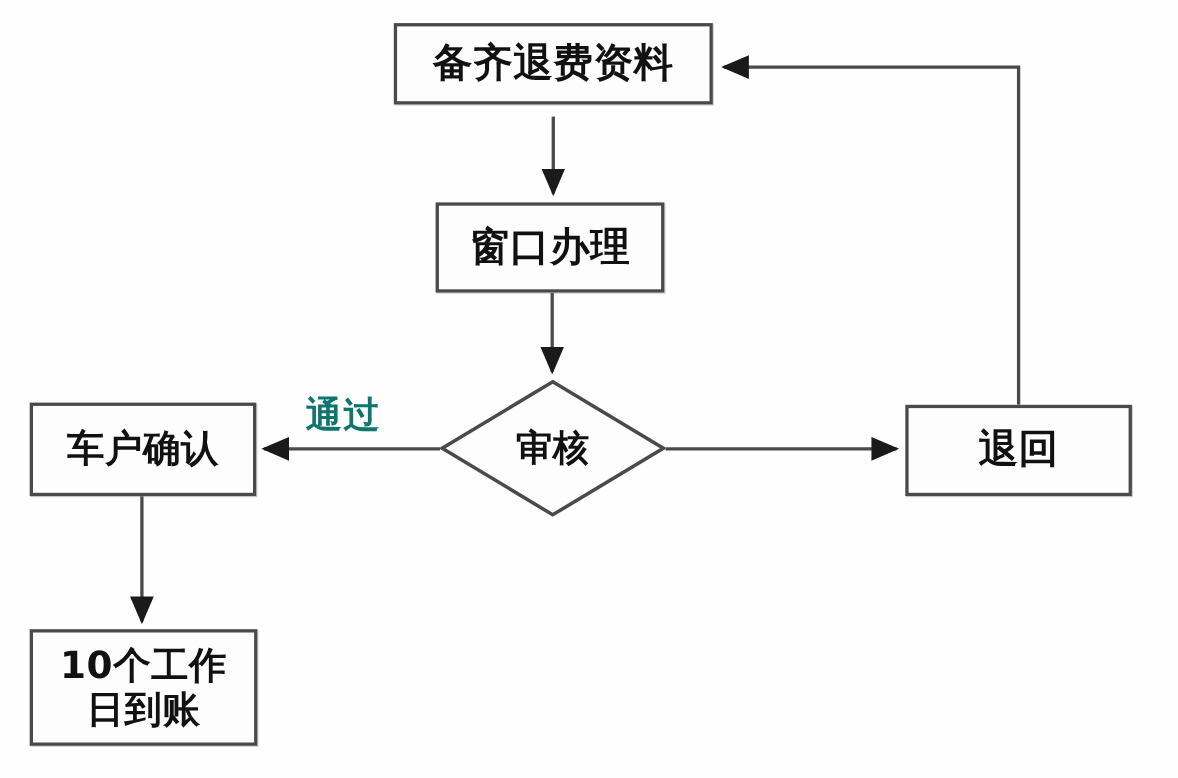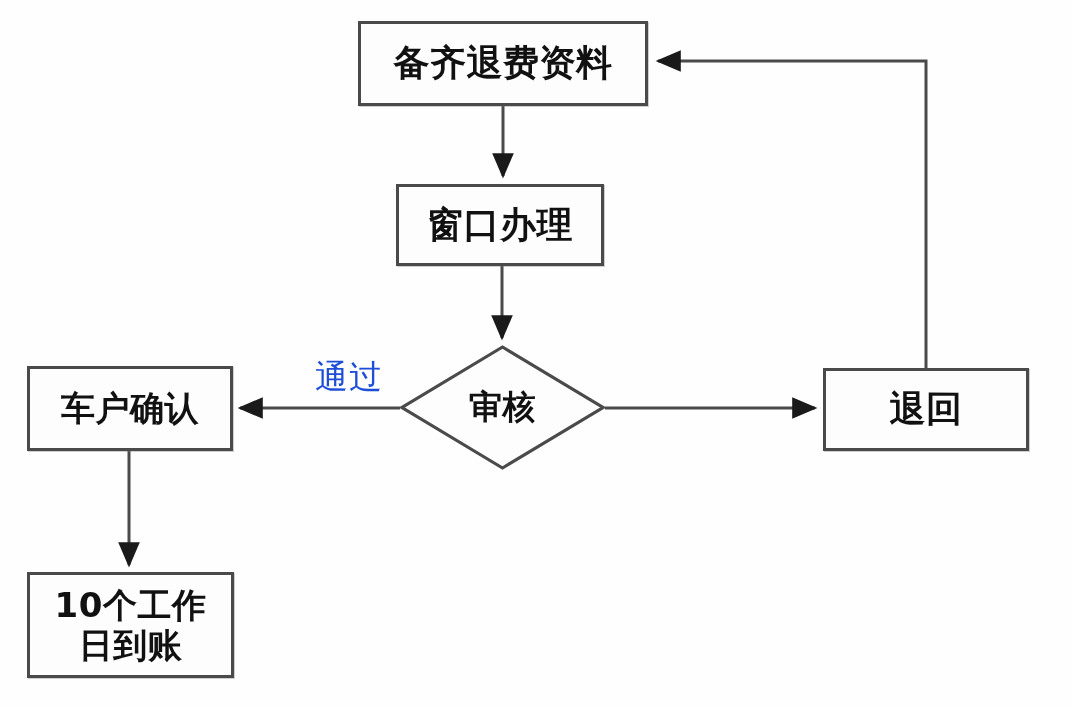--- a/index.html
+++ b/index.html
@@ -47,25 +47,24 @@
   .node.decision {
     background: transparent;
     border: none;
   }
   .node .node-label {
     padding: 0 4px;
     white-space: pre-line;
   }
   .edge-label {
     position: absolute;
-    color: #1d4ed8;
-    font-weight: 400;
+    color: #0f766e;
+    font-weight: 700;
     white-space: nowrap;
     letter-spacing: 1px;
-    margin-left: 37px;
   }
   .diamond-shape {
     position: absolute;
     left: 0;
     top: 0;
     width: 100%;
     height: 100%;
   }
   .decision .node-label {
     position: relative;
@@ -86,21 +85,21 @@
     <g id="edge-group">
         <polyline points="503,106 503,176" fill="none" stroke="#4a4a4a" stroke-width="3" stroke-linejoin="miter" marker-end="url(#arrowhead)"></polyline>
         <polyline points="502,266 502,338" fill="none" stroke="#4a4a4a" stroke-width="3" stroke-linejoin="miter" marker-end="url(#arrowhead)"></polyline>
         <polyline points="400,408 240,408" fill="none" stroke="#4a4a4a" stroke-width="3" stroke-linejoin="miter" marker-end="url(#arrowhead)"></polyline>
         <polyline points="605,408 815,408" fill="none" stroke="#4a4a4a" stroke-width="3" stroke-linejoin="miter" marker-end="url(#arrowhead)"></polyline>
         <polyline points="129,451 129,565" fill="none" stroke="#4a4a4a" stroke-width="3" stroke-linejoin="miter" marker-end="url(#arrowhead)"></polyline>
         <polyline points="926,368 926,61 658,61" fill="none" stroke="#4a4a4a" stroke-width="3" stroke-linejoin="miter" marker-end="url(#arrowhead)"></polyline>
       </g>
   </svg>
 
-  <div class="node process" style="left: 358px; top: 21px; width: 290px; height: 85px;">
+  <div class="node process" style="left: 358px; top: 21px; width: 290px; height: 74px;">
     <span class="node-label" style="font-size: 36px;">备齐退费资料</span>
   </div>
 
   <div class="node process" style="left: 396px; top: 184px; width: 208px; height: 82px; text-align: center;">
     <span class="node-label" style="font-size: 36px;">窗口办理</span>
   </div>
 
   <div class="node decision" style="left: 400px; top: 345px; width: 205px; height: 125px;">
     <svg class="diamond-shape" viewBox="0 0 205 125" preserveAspectRatio="none" xmlns="http://www.w3.org/2000/svg">
       <polygon points="102.5,2 203,62.5 102.5,123 2,62.5" fill="#fdfdfd" stroke="#4a4a4a" stroke-width="3.2"></polygon>

